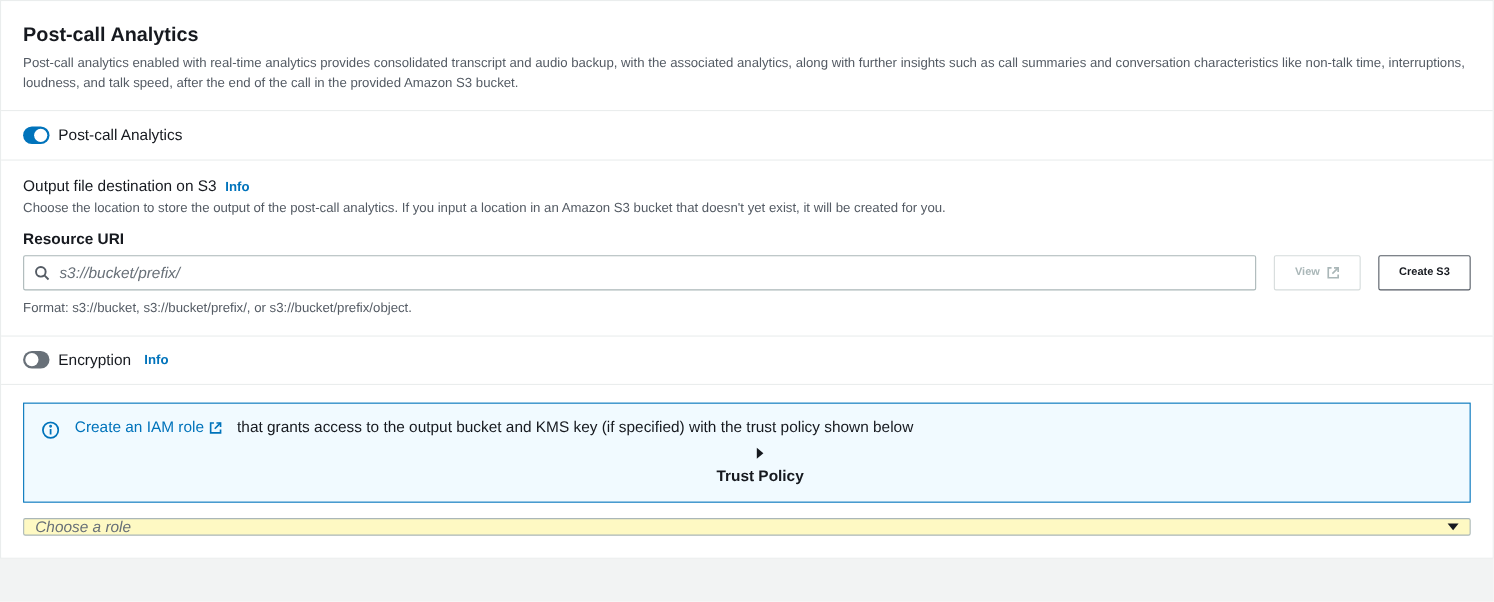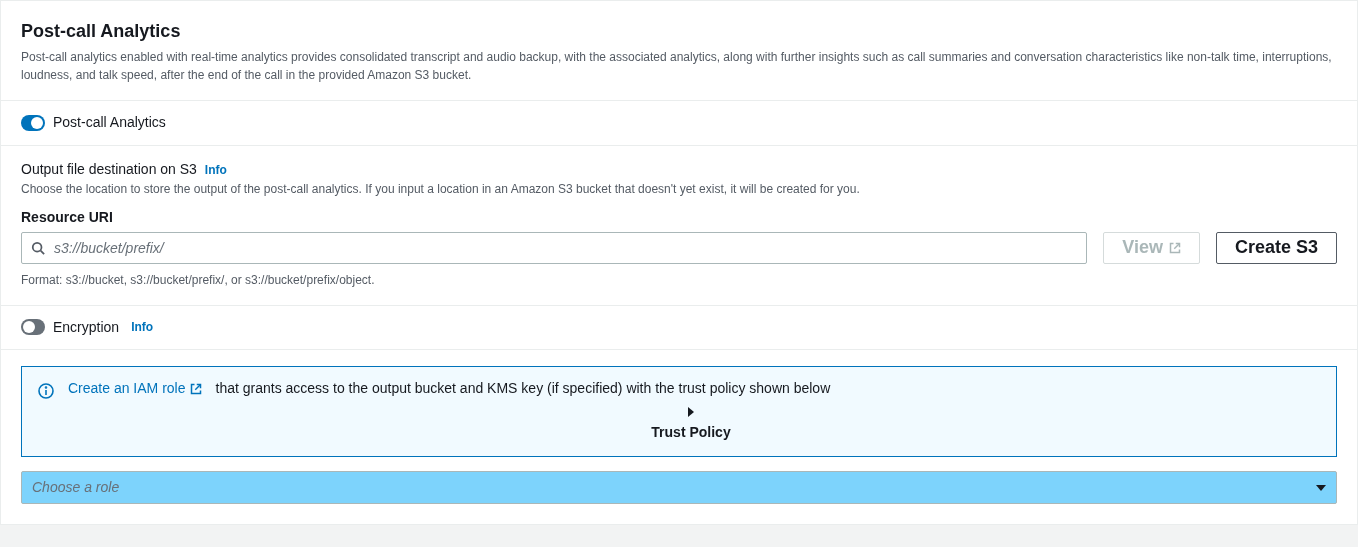--- a/index.html
+++ b/index.html
@@ -116,21 +116,21 @@
     color: #687078;
     background: #fff;
   }
   .search-input::placeholder { color: #687078; font-style: italic; }
   .btn {
     height: 32px;
     padding: 0 18px;
     border: 1px solid #545b64;
     border-radius: 2px;
     background: #fff;
-    font-size: 18px;
+    font-size: 10px;
     font-weight: 700;
     color: #16191f;
     cursor: pointer;
     display: inline-flex;
     align-items: center;
     gap: 6px;
   }
   .btn.disabled {
     border-color: #d5dbdb;
     color: #aab7b8;
@@ -180,28 +180,28 @@
   }
   .trust-caret {
     width: 0; height: 0;
     border-top: 5px solid transparent;
     border-bottom: 5px solid transparent;
     border-left: 6px solid #16191f;
   }
   .trust-label { font-weight: 700; font-size: 14px; }
   .select {
     width: 100%;
-    height: 33px;
+    height: 16px;
     border: 1px solid #aab7b8;
     border-radius: 2px;
     padding: 4px 30px 4px 10px;
     font-size: 14px;
     font-style: italic;
     color: #687078;
-    background: #7dd3fc;
+    background: #fef9c3;
     position: relative;
     cursor: pointer;
     display: flex;
     align-items: center;
   }
   .select-caret {
     position: absolute;
     right: 10px;
     top: 50%;
     transform: translateY(-50%);

